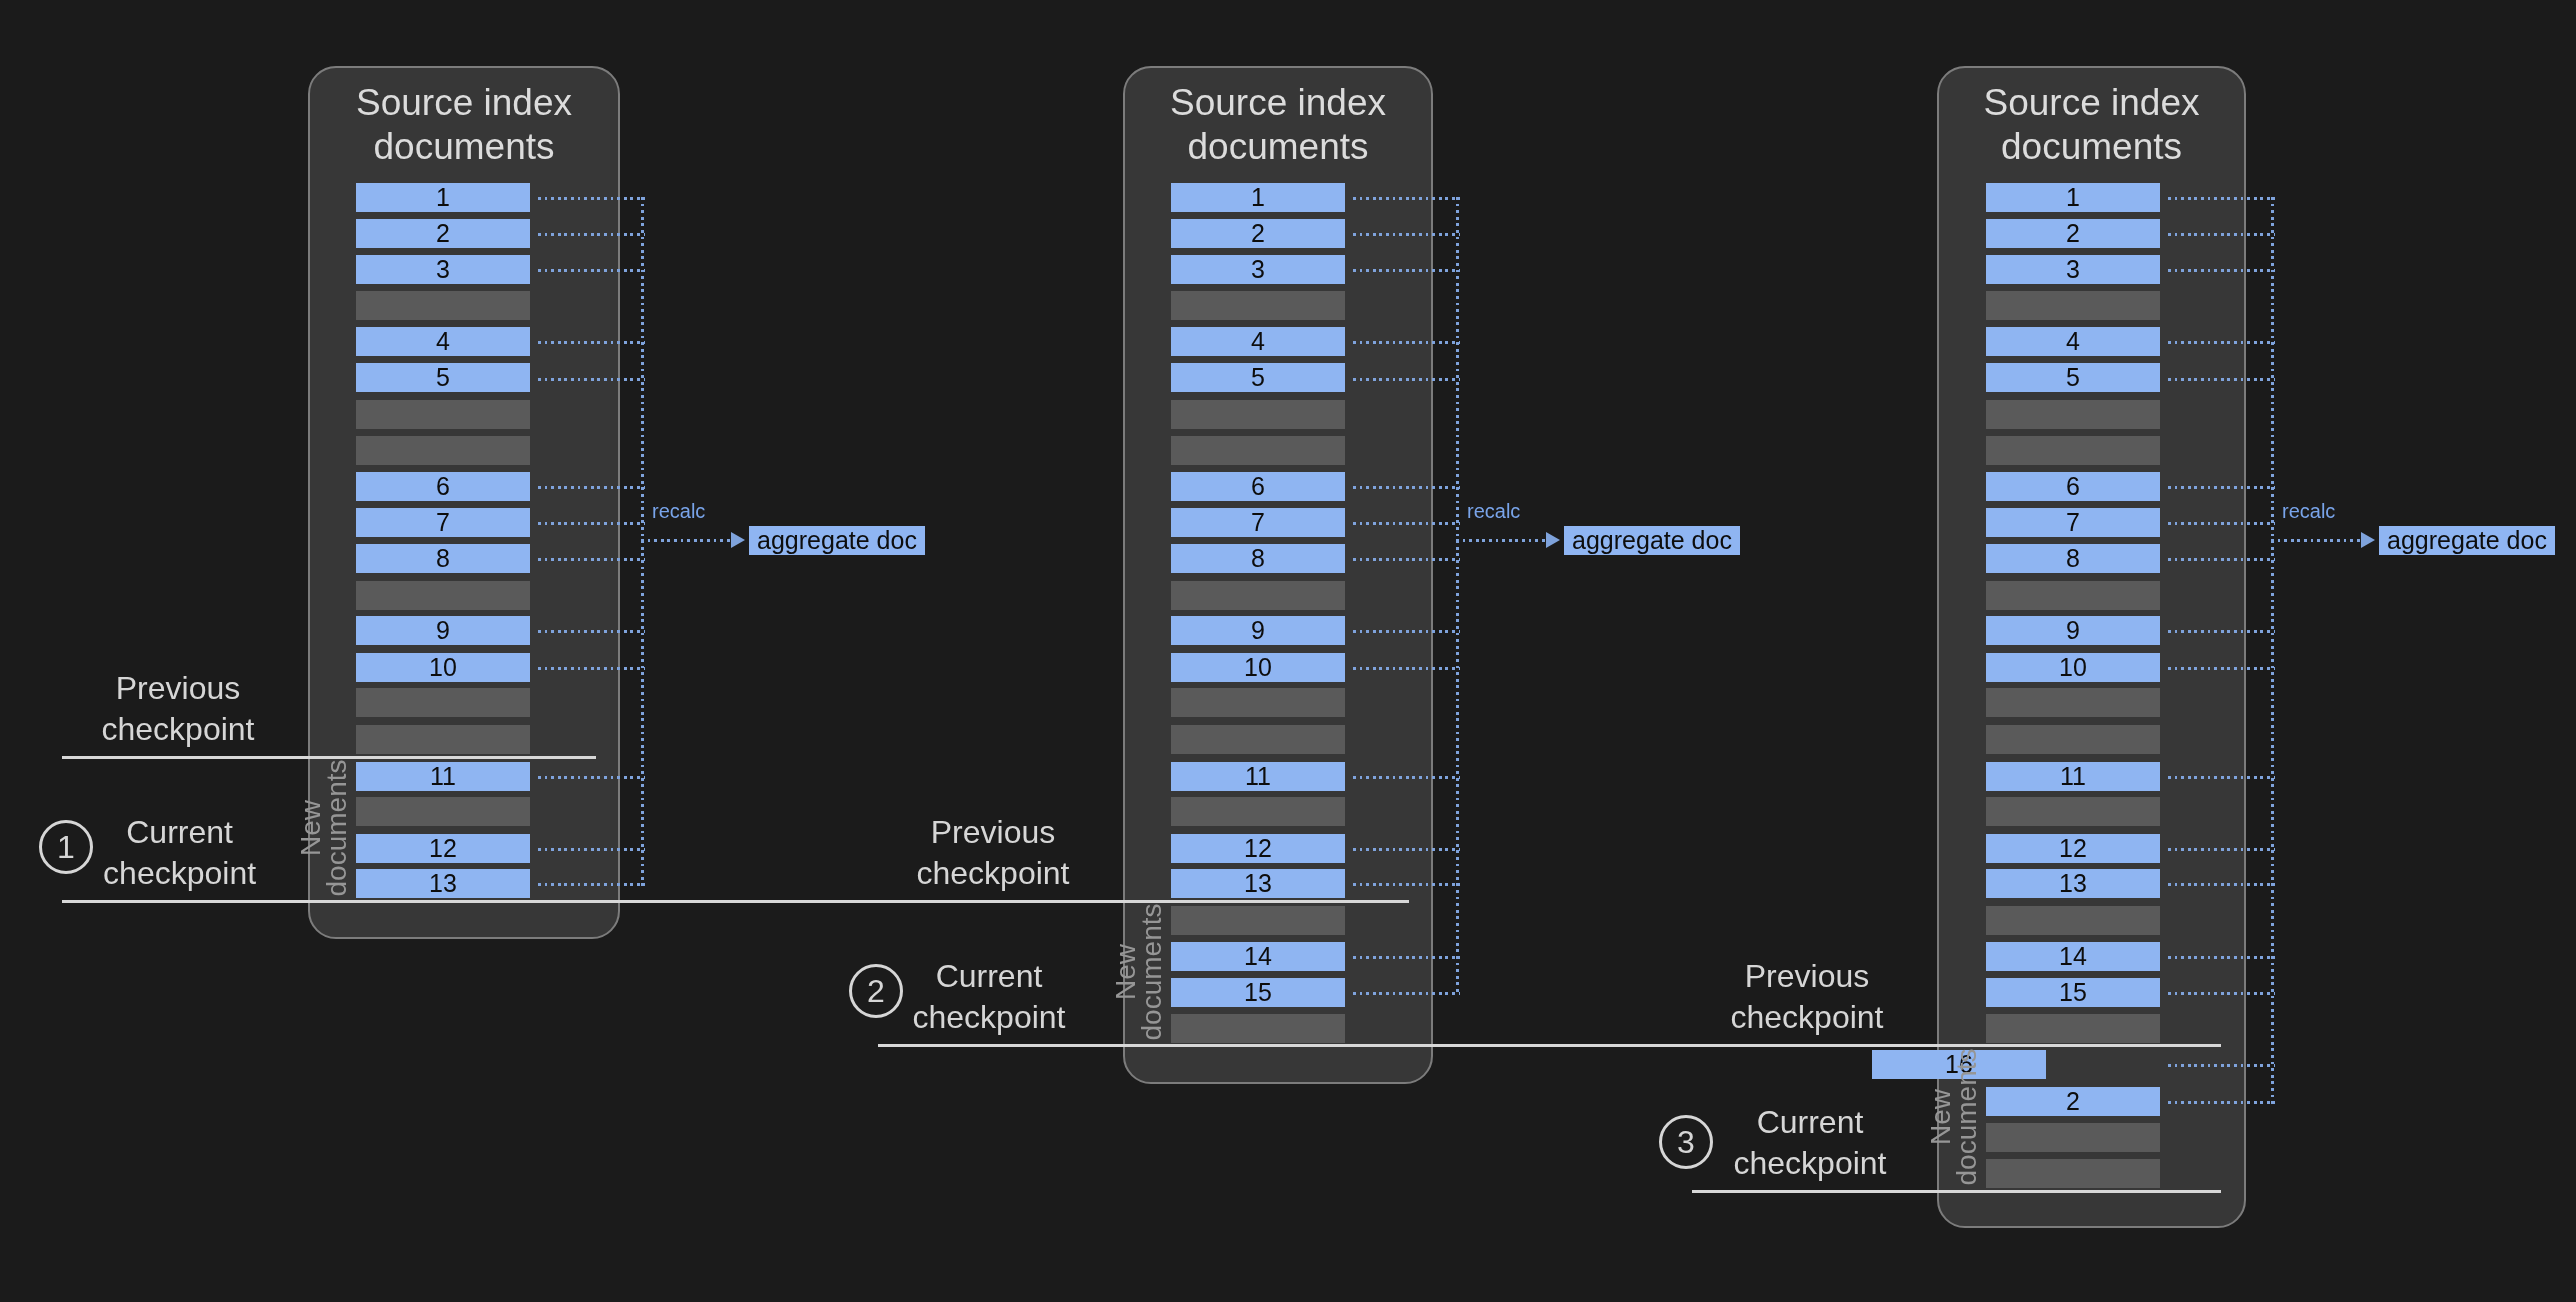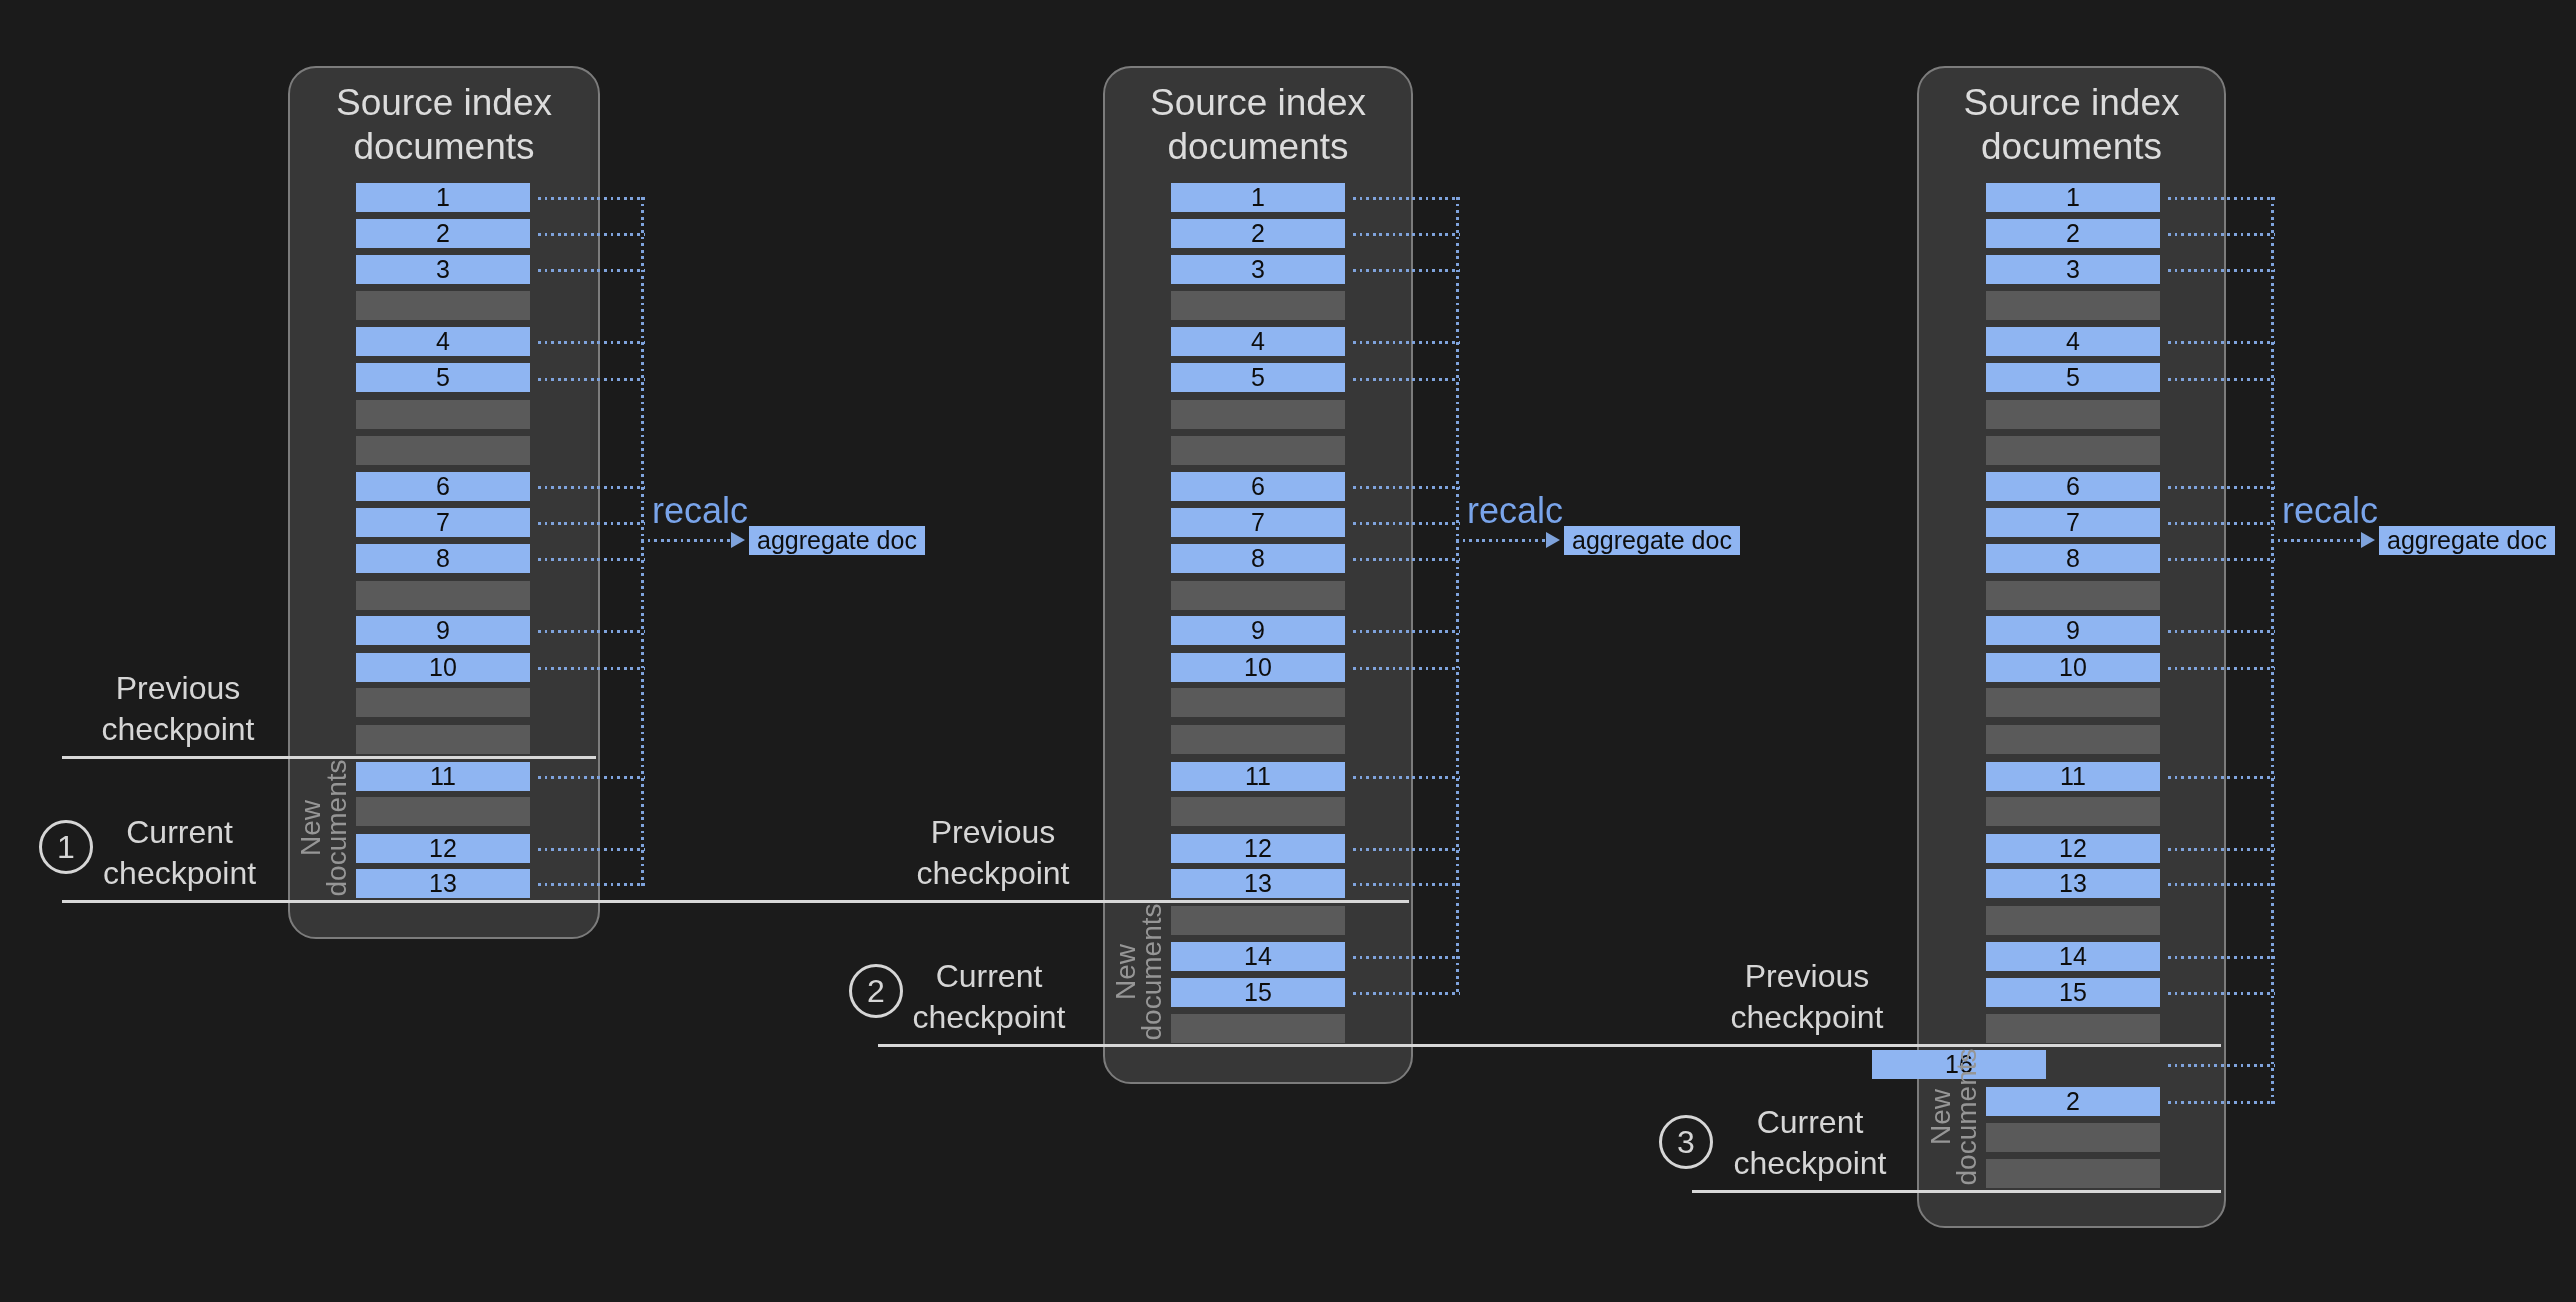--- a/index.html
+++ b/index.html
@@ -6,20 +6,21 @@
   #canvas{
     position:relative;width:2576px;height:1302px;overflow:hidden;
     background:#1b1b1b;
     font-family:"Liberation Sans", sans-serif;
   }
   
   .panel{
     position:absolute;top:66px;
     background:#373737;border:2.8px solid #7c7c7c;border-radius:28px;
     box-sizing:border-box;
+    margin-left:20px;
   }
   .panel-title{
     position:absolute;top:13px;left:0;right:0;
     text-align:center;color:#dcdcdc;font-size:37px;line-height:44px;
   }
   
   .bar{
     position:absolute;width:174px;height:29px;box-sizing:border-box;
     display:flex;align-items:center;justify-content:center;
     font-size:25px;color:#0d0d0d;
@@ -35,21 +36,21 @@
     position:absolute;width:2.8px;
     background:repeating-linear-gradient(180deg,#7fa3dc 0 2.8px,transparent 2.8px 6.6px);
   }
   .arrow-head{
     position:absolute;width:0;height:0;
     border-left:14px solid #7fa3dc;
     border-top:8.4px solid transparent;
     border-bottom:8.4px solid transparent;
   }
   .recalc-label{
-    position:absolute;color:#79a4ea;font-size:36px;line-height:28px;white-space:nowrap;
+    position:absolute;color:#79a4ea;font-size:20px;line-height:28px;white-space:nowrap;
   }
   .agg-box{
     position:absolute;width:176px;height:29px;background:#8fb5f2;
     display:flex;align-items:center;justify-content:center;
     font-size:25px;color:#0d0d0d;white-space:nowrap;
   }
   
   .cp-line{position:absolute;height:2.8px;background:#d8d8d8;z-index:5;}
   .cp-label{
     position:absolute;width:318px;text-align:center;z-index:5;

